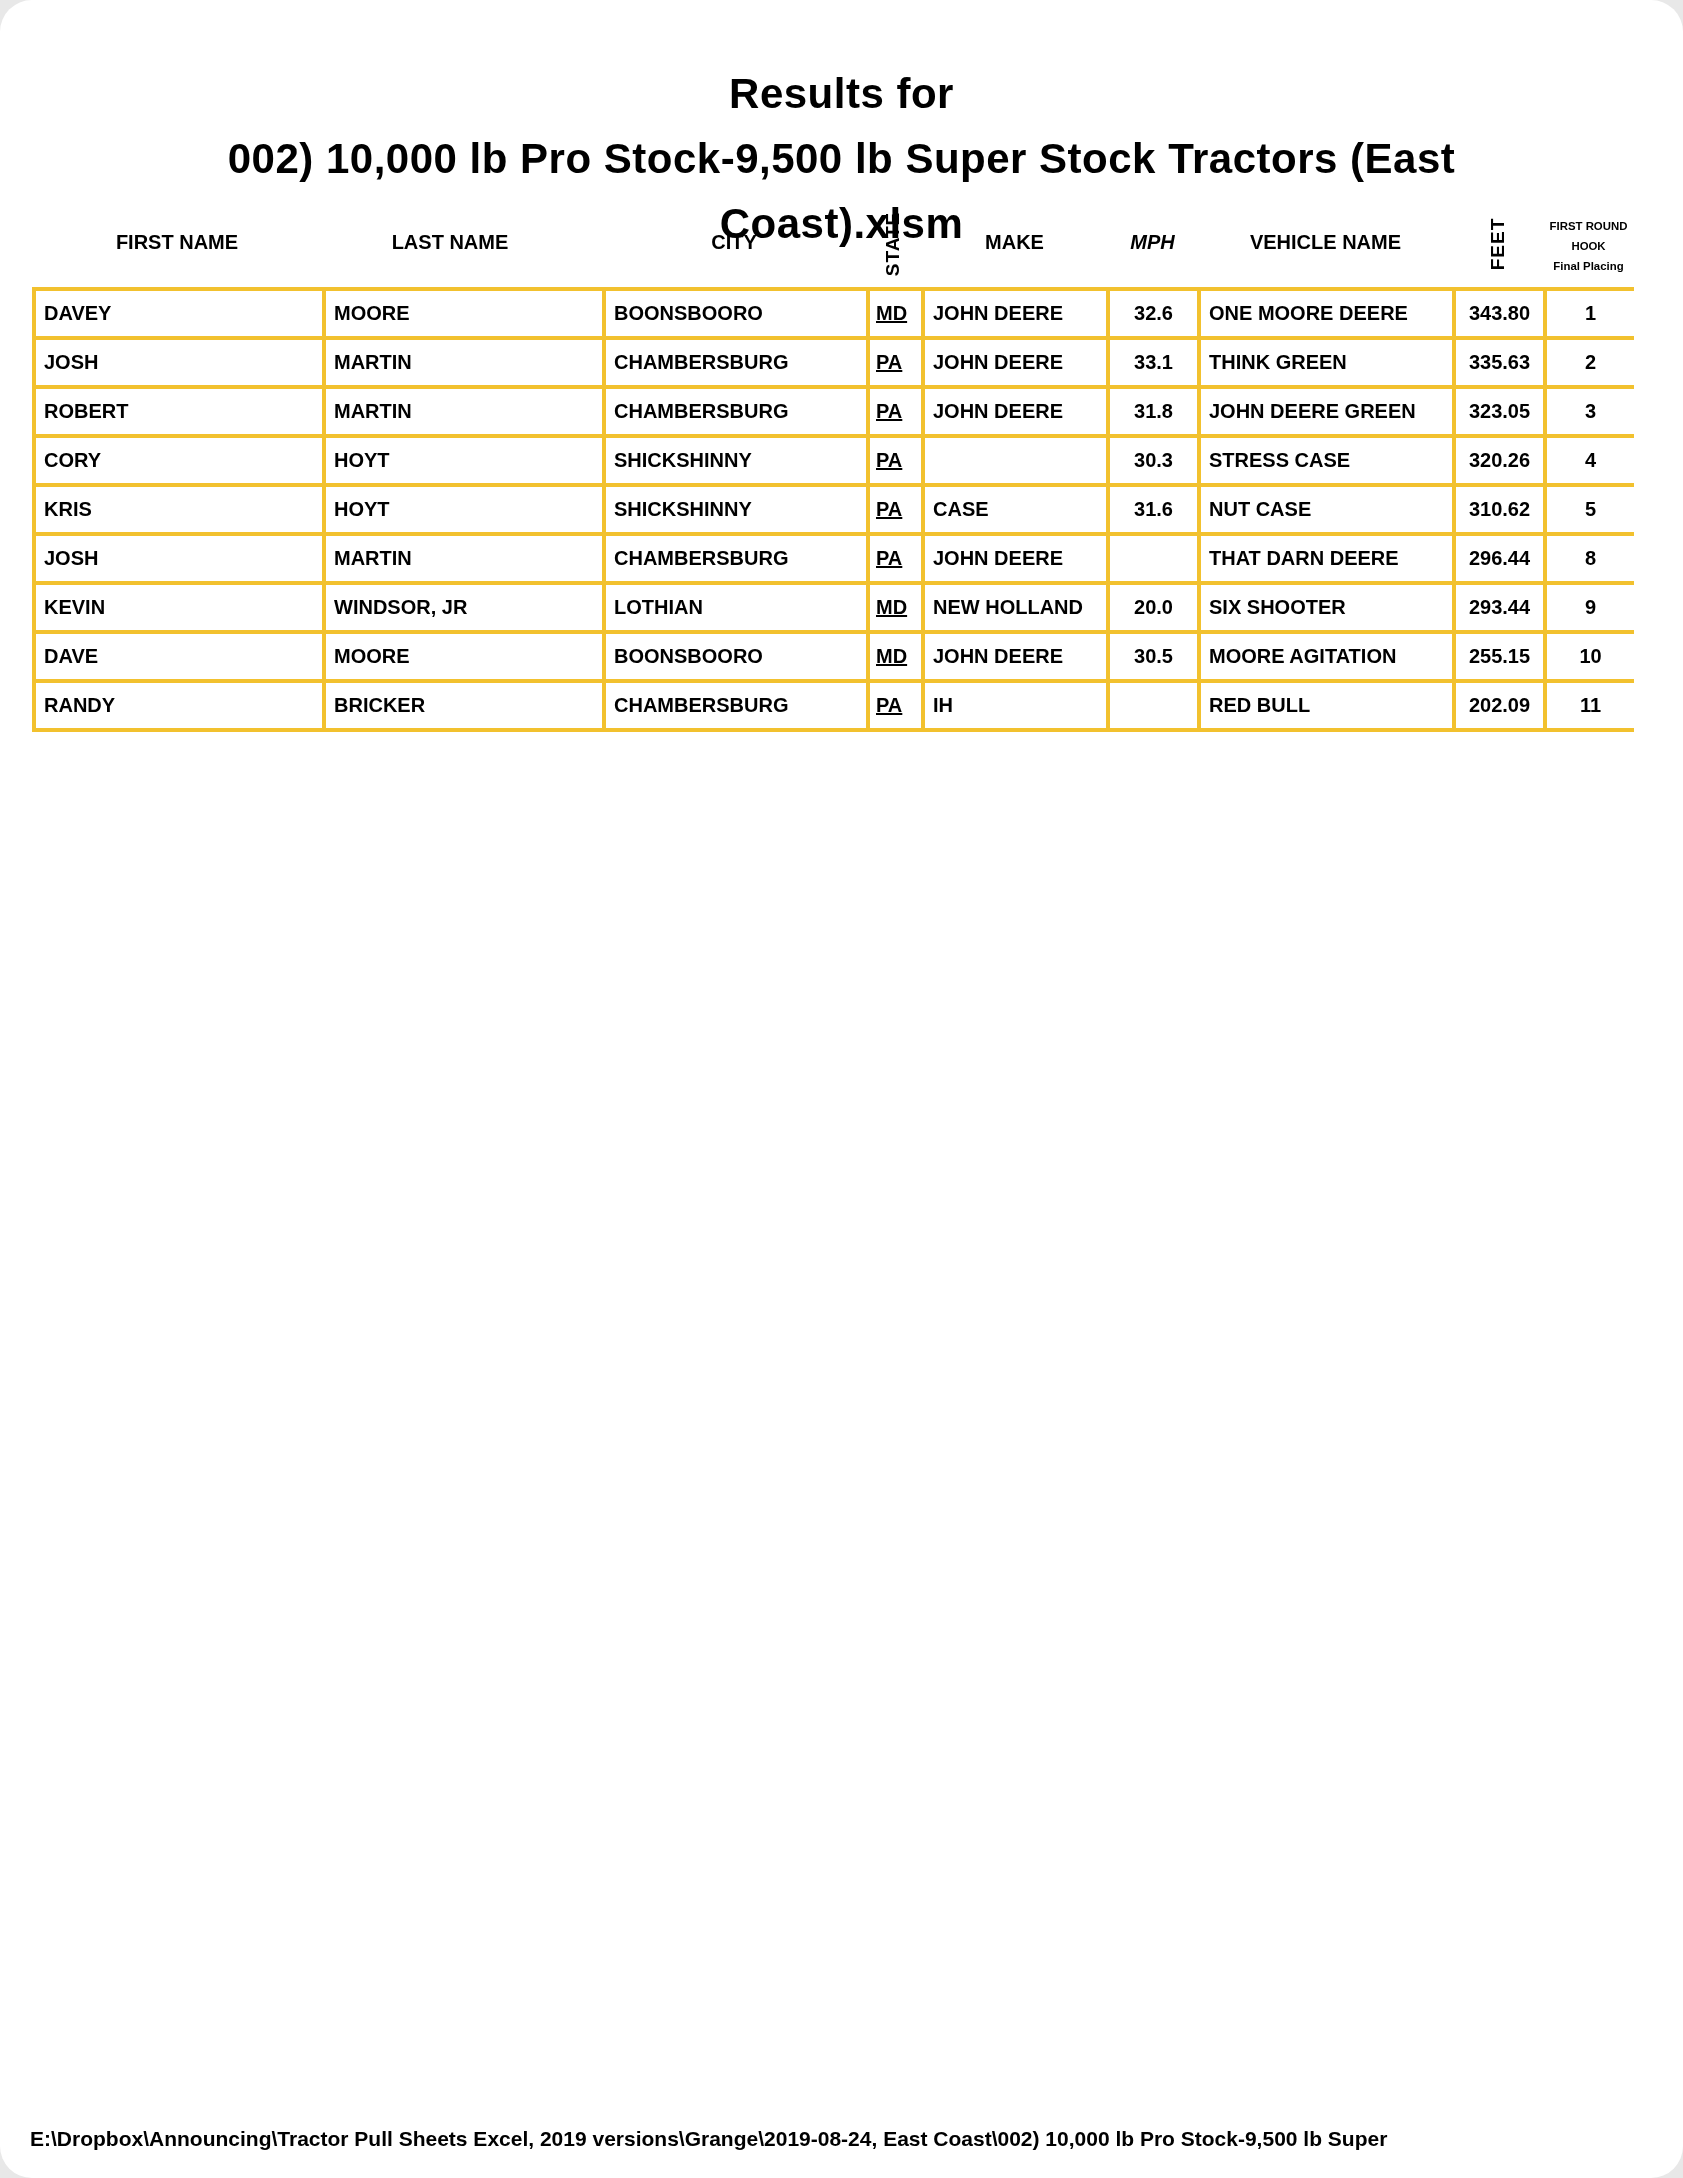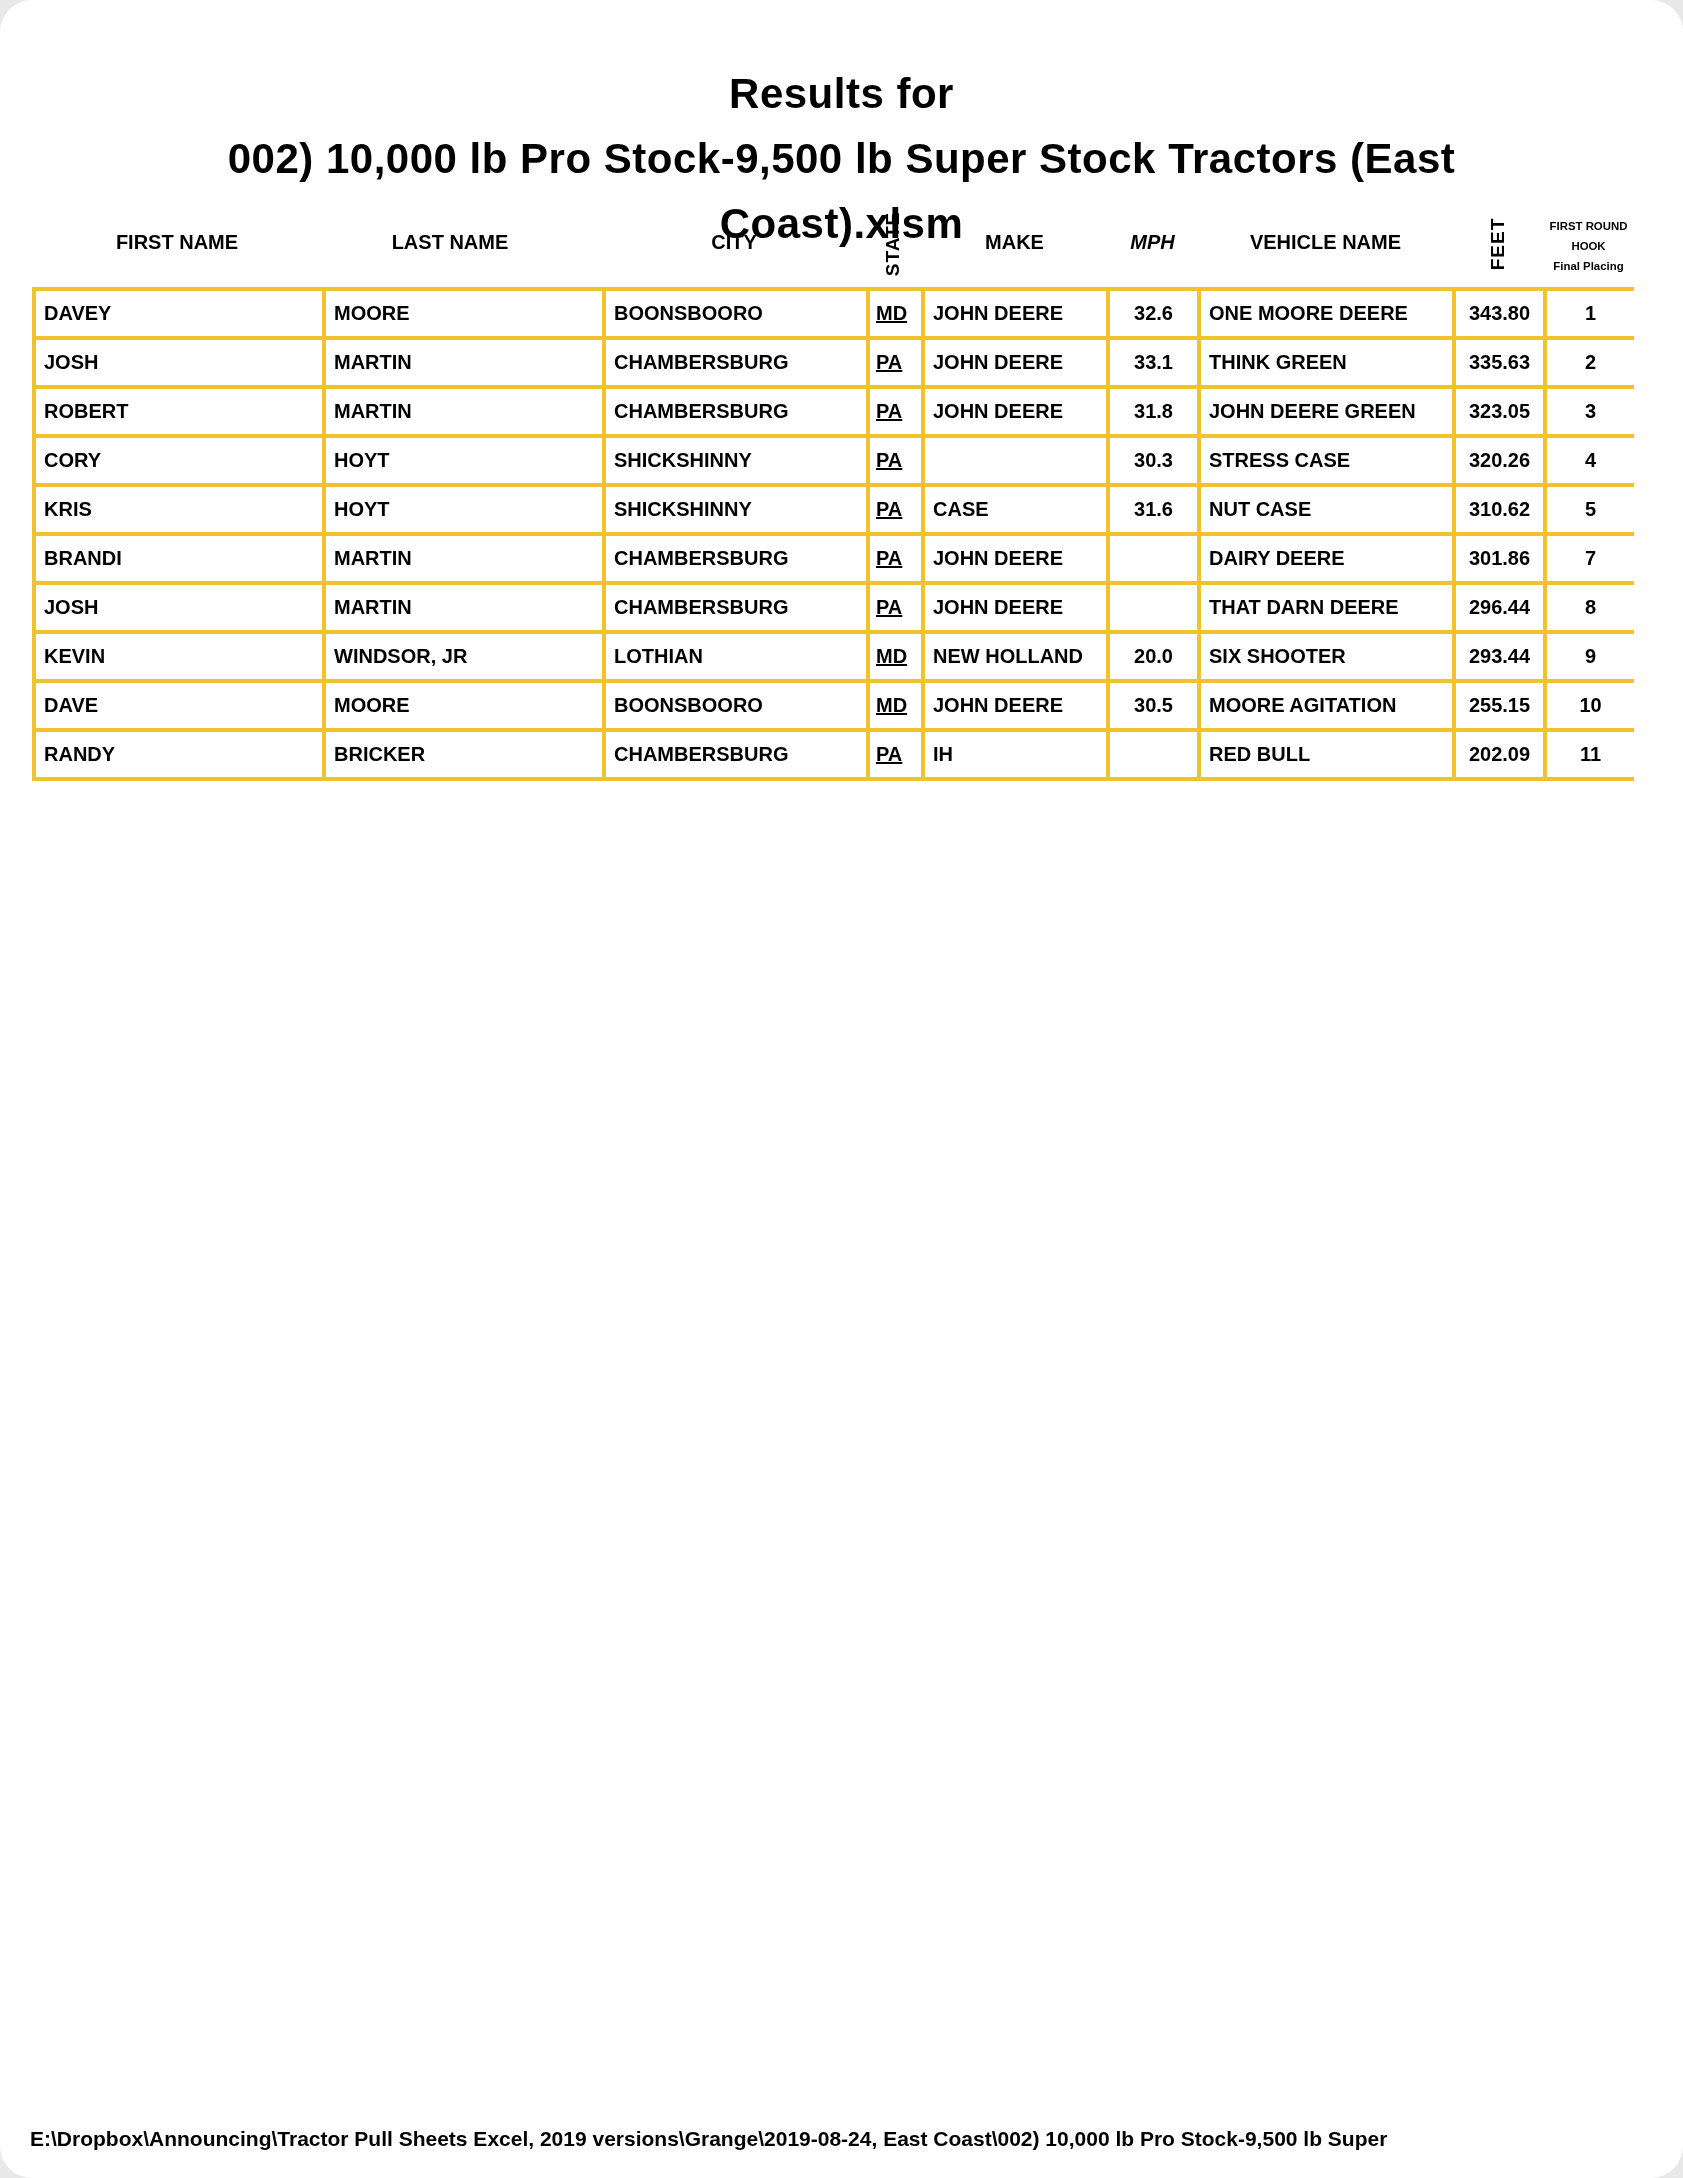--- a/index.html
+++ b/index.html
@@ -144,31 +144,20 @@
         <td>HOYT</td>
         <td>SHICKSHINNY</td>
         <td class="state">PA</td>
         <td>CASE</td>
         <td class="center">31.6</td>
         <td>NUT CASE</td>
         <td class="center">310.62</td>
         <td class="center no-right">5</td>
       </tr>
       <tr>
-        <td>BRANDI</td>
-        <td>MARTIN</td>
-        <td>CHAMBERSBURG</td>
-        <td class="state">PA</td>
-        <td>JOHN DEERE</td>
-        <td class="center"></td>
-        <td>DAIRY DEERE</td>
-        <td class="center">301.86</td>
-        <td class="center no-right">7</td>
-      </tr>
-      <tr>
         <td>JOSH</td>
         <td>MARTIN</td>
         <td>CHAMBERSBURG</td>
         <td class="state">PA</td>
         <td>JOHN DEERE</td>
         <td class="center"></td>
         <td>THAT DARN DEERE</td>
         <td class="center">296.44</td>
         <td class="center no-right">8</td>
       </tr>

